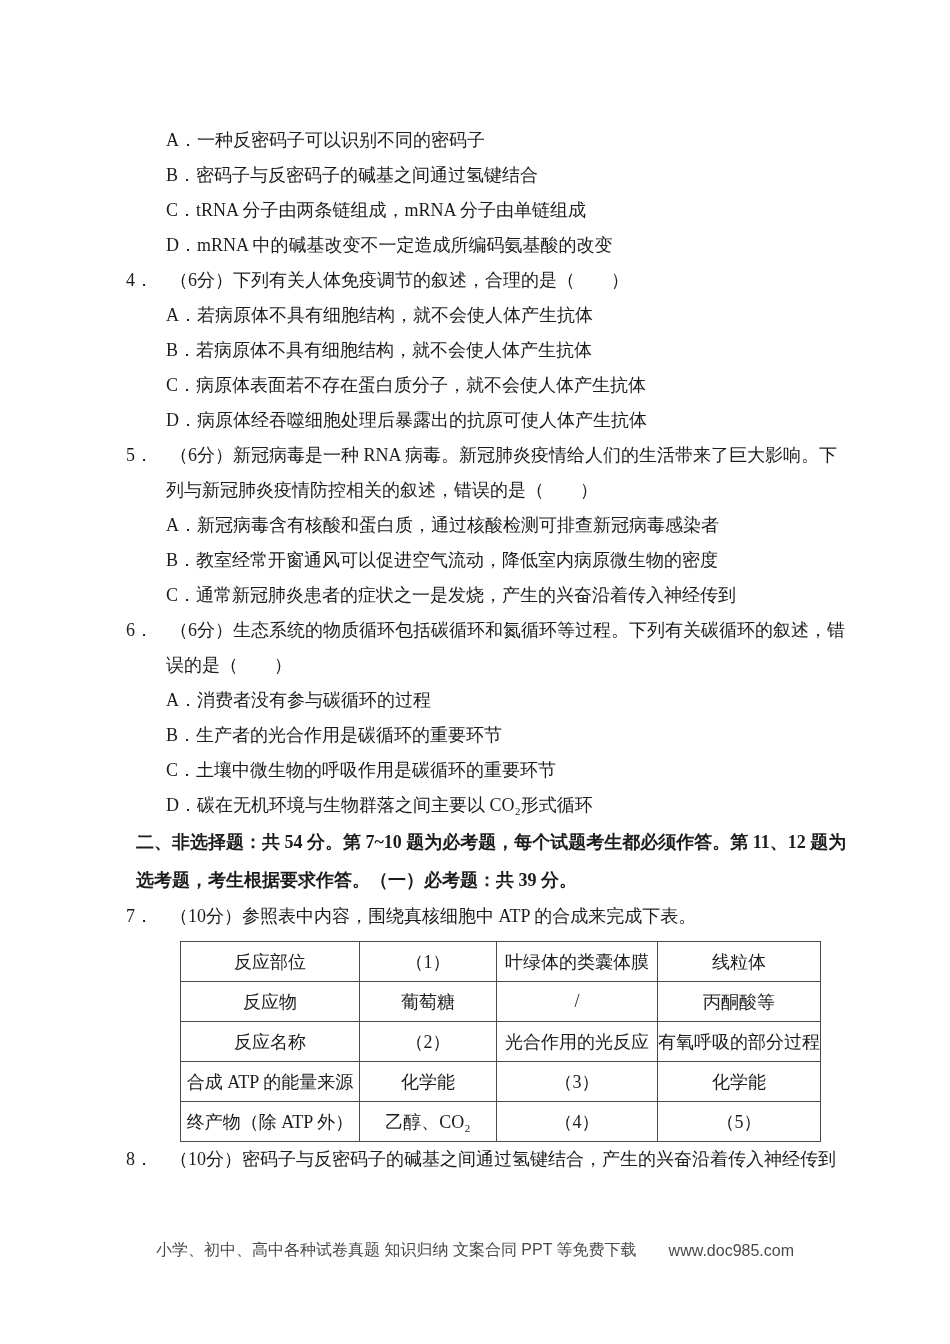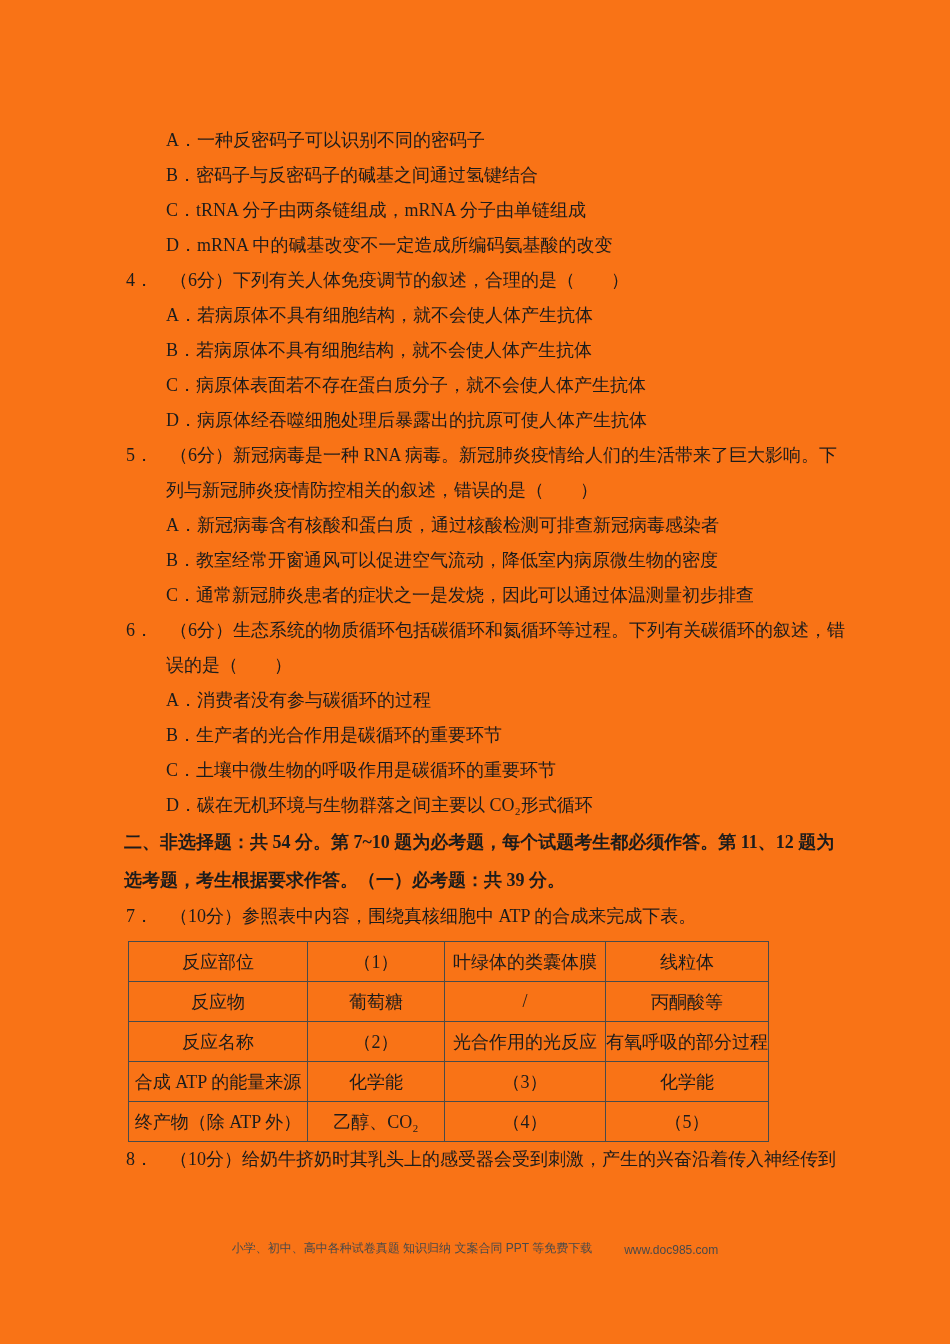--- a/index.html
+++ b/index.html
@@ -1,68 +1,68 @@
 <!DOCTYPE html>
 <html><head>
 <meta charset="utf-8">
 <style>
   html, body { margin: 0; padding: 0; background: #e8e8e8; }
   .page {
     position: relative;
     width: 950px;
     height: 1344px;
     margin: 0 auto;
-    background: #f97316;
+    background: #ffffff;
     font-family: "Liberation Serif", "DejaVu Serif", serif;
     color: #1c1c1c;
     overflow: hidden;
   }
   .doc {
     position: absolute;
     inset: 0;
     padding: 123px 100px 0 100px;
     font-size: 18px;
   }
   .ln { height: 35px; line-height: 35px; white-space: nowrap; }
   .opt  { margin-left: 66px; }
   .cont { margin-left: 66px; }
   .qline { margin-left: 26px; display: flex; }
   .qnum  { flex: none; width: 44px; }
   .qtext { white-space: nowrap; }
   .sec {
-    margin-left: 24px;
+    margin-left: 36px;
     height: 38px; line-height: 38px;
     font-weight: bold;
     white-space: nowrap;
     font-family: Liberation Serif, serif;
   }
   table.atp {
     border-collapse: collapse;
-    margin: 7px 0 0 28px;
+    margin: 7px 0 0 80px;
     table-layout: fixed;
   }
   table.atp td {
     border: 1px solid #4a4a4a;
     height: 39px;
     padding: 0;
     text-align: center;
     vertical-align: middle;
     white-space: nowrap;
     font-size: 18px;
   }
   .footer {
     position: absolute;
     top: 1240px;
     left: 0;
     width: 100%;
     display: flex;
     justify-content: center;
-    align-items: flex-end;
+    align-items: center;
     gap: 32px;
-    font-size: 12px;
+    font-size: 16px;
     color: #4a4a4a;
     font-family: "Liberation Sans", "DejaVu Sans", sans-serif;
     white-space: nowrap;
   }
 </style>
 </head>
 <body>
 
 <div class="page">
   <div class="doc">
@@ -81,21 +81,21 @@
     <div class="ln opt">C．病原体表面若不存在蛋白质分子，就不会使人体产生抗体</div>
     <div class="ln opt">D．病原体经吞噬细胞处理后暴露出的抗原可使人体产生抗体</div>
 
     <div class="ln qline">
       <span class="qnum">5．</span>
       <span class="qtext">（6分）新冠病毒是一种 RNA 病毒。新冠肺炎疫情给人们的生活带来了巨大影响。下</span>
     </div>
     <div class="ln cont">列与新冠肺炎疫情防控相关的叙述，错误的是（　　）</div>
     <div class="ln opt">A．新冠病毒含有核酸和蛋白质，通过核酸检测可排查新冠病毒感染者</div>
     <div class="ln opt">B．教室经常开窗通风可以促进空气流动，降低室内病原微生物的密度</div>
-    <div class="ln opt">C．通常新冠肺炎患者的症状之一是发烧，因此可以通过体温测量初步排查</div>
+    <div class="ln opt">C．通常新冠肺炎患者的症状之一是发烧，产生的兴奋沿着传入神经传到</div>
 
     <div class="ln qline">
       <span class="qnum">6．</span>
       <span class="qtext">（6分）生态系统的物质循环包括碳循环和氮循环等过程。下列有关碳循环的叙述，错</span>
     </div>
     <div class="ln cont">误的是（　　）</div>
     <div class="ln opt">A．消费者没有参与碳循环的过程</div>
     <div class="ln opt">B．生产者的光合作用是碳循环的重要环节</div>
     <div class="ln opt">C．土壤中微生物的呼吸作用是碳循环的重要环节</div>
     <div class="ln opt">D．碳在无机环境与生物群落之间主要以 CO₂形式循环</div>
@@ -144,21 +144,21 @@
           <td>终产物（除 ATP 外）</td>
           <td>乙醇、CO₂</td>
           <td>（4）</td>
           <td>（5）</td>
         </tr>
       </tbody>
     </table>
 
     <div class="ln qline">
       <span class="qnum">8．</span>
-      <span class="qtext">（10分）给奶牛挤奶时其乳头上的感受器会受到刺激，产生的兴奋沿着传入神经传到</span>
+      <span class="qtext">（10分）密码子与反密码子的碱基之间通过氢键结合，产生的兴奋沿着传入神经传到</span>
     </div>
 
   </div>
 
   <div class="footer">
     <span>小学、初中、高中各种试卷真题  知识归纳  文案合同  PPT 等免费下载</span>
     <span>www.doc985.com</span>
   </div>
 </div>
 

